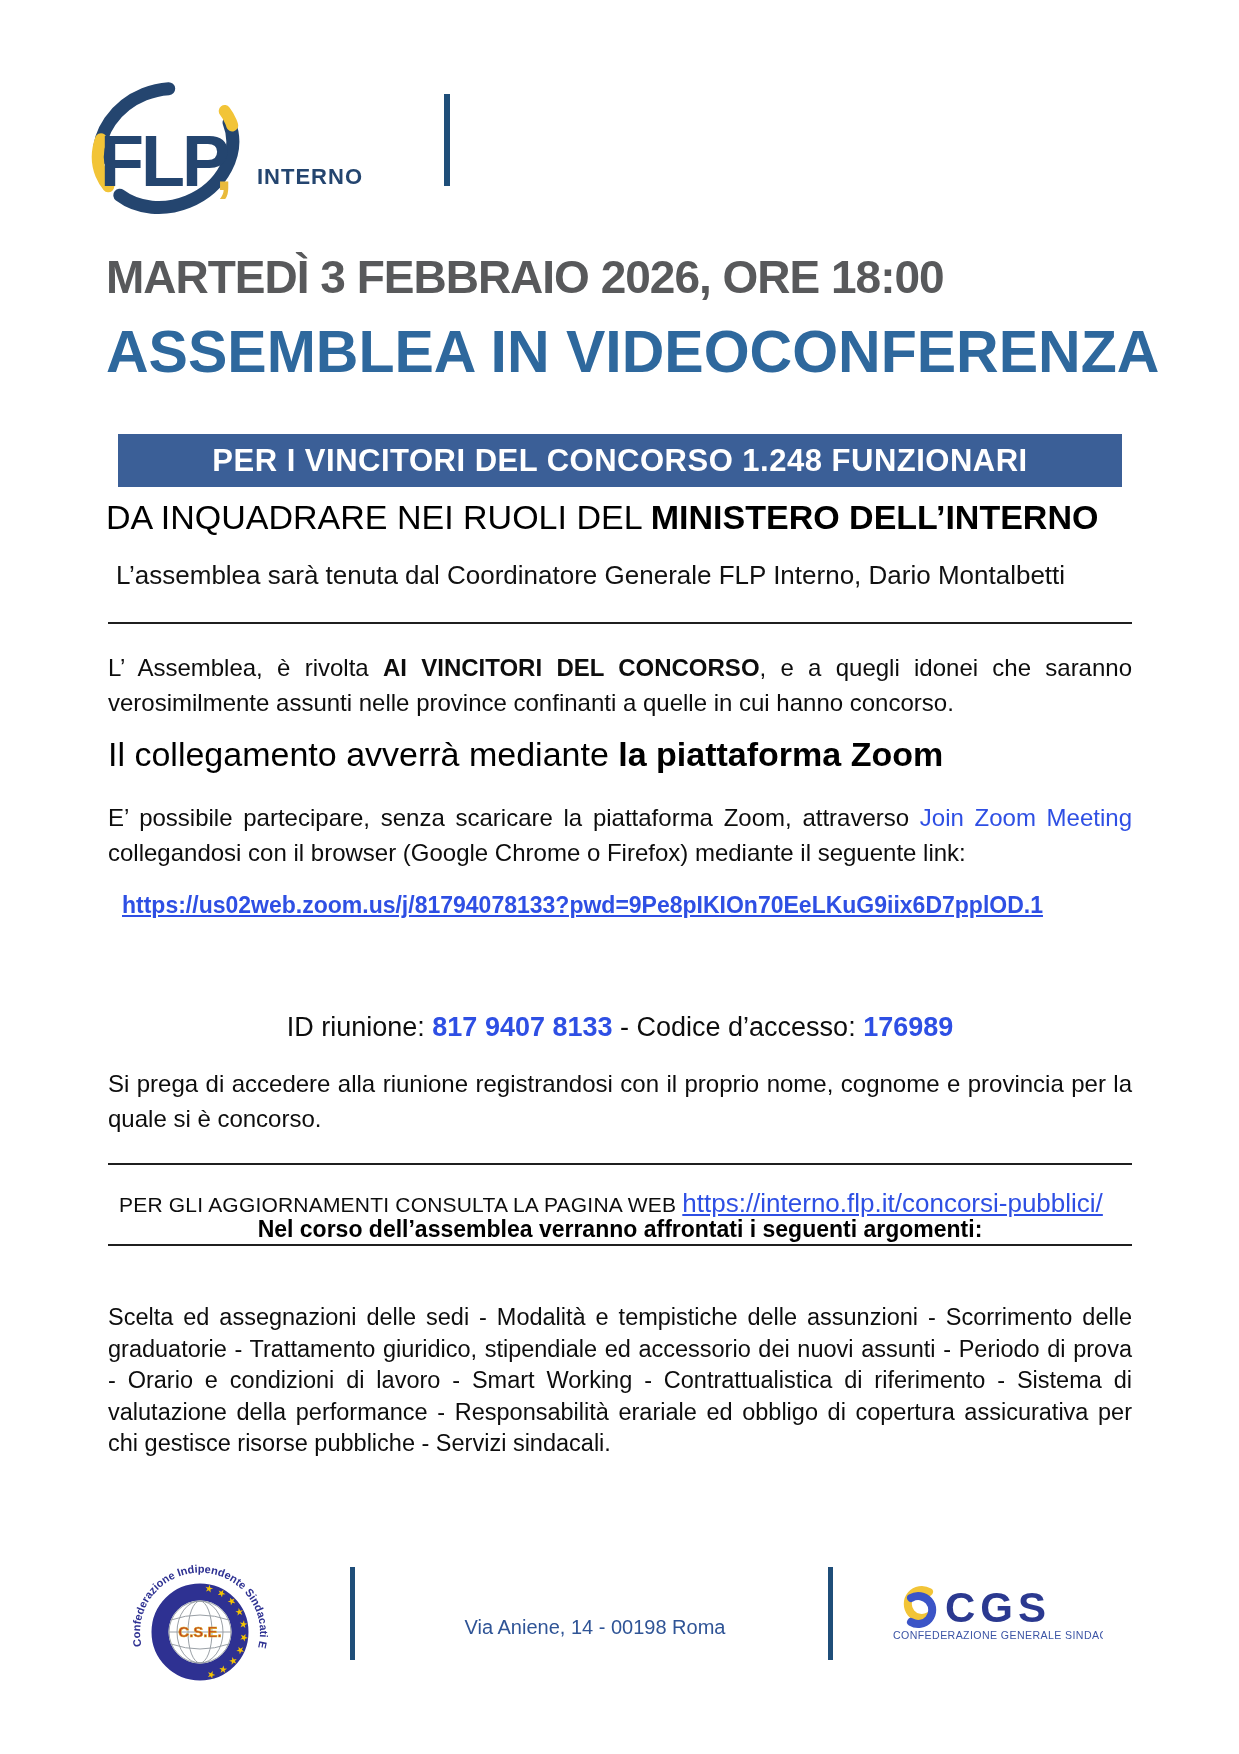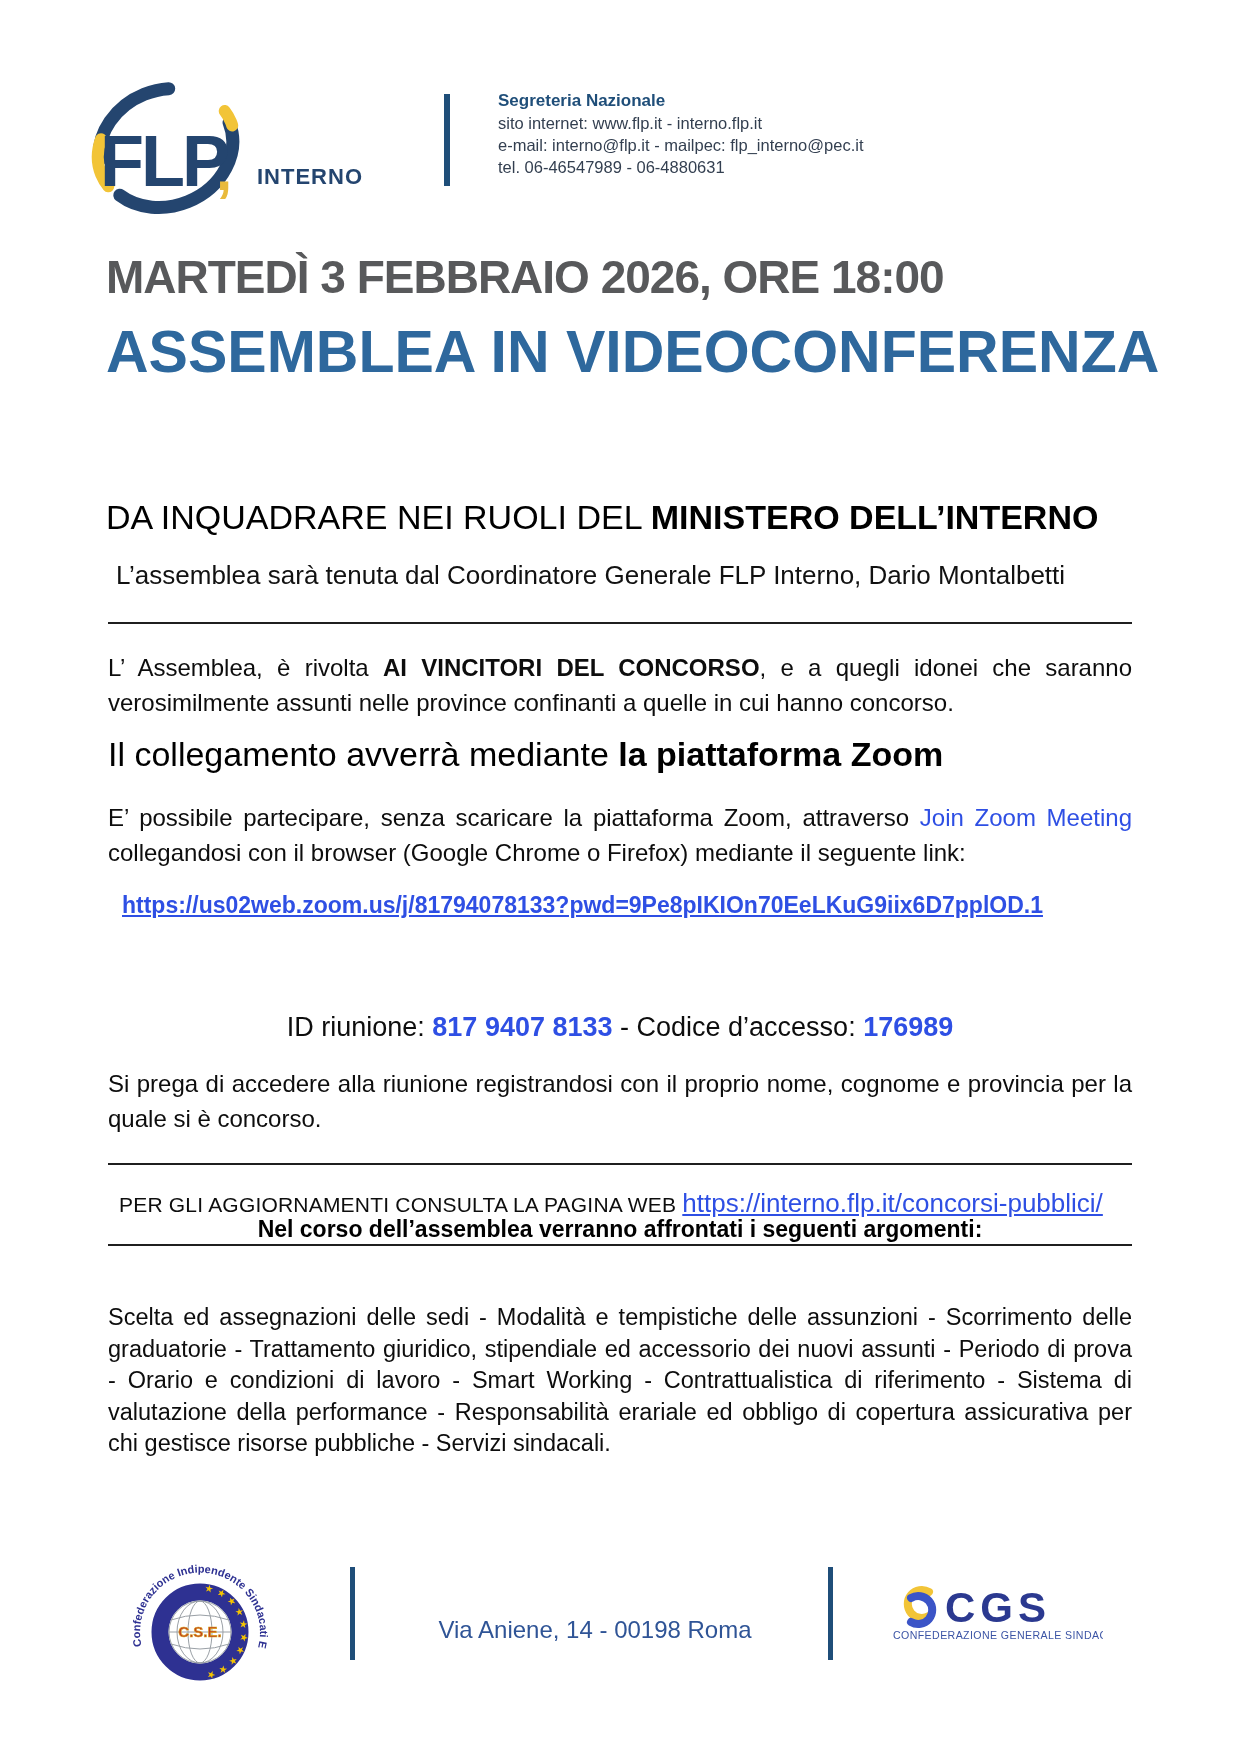--- a/index.html
+++ b/index.html
@@ -43,49 +43,46 @@
   .updates { left:108px; top:1188px; width:1026px; white-space:nowrap; }
   .updates .u-pre { font-size:21px; color:#0d0d0d; letter-spacing:0.2px;margin-left:11px; }
   .updates .u-link { font-size:26px; color:#2E4FE4; text-decoration:underline; cursor:pointer; }
   .topics-h { left:108px; top:1216px; width:1024px; text-align:center; font-size:23px; font-weight:bold; color:#000; }
   .topics { left:108px; top:1302px; width:1024px; font-size:23.5px; line-height:31.5px;
             text-align:justify; color:#0d0d0d; }
 
   
   .f-bar { width:5px; height:93px; background:#1F4E79; top:1567px; }
   .f-bar1 { left:350px; } .f-bar2 { left:828px; }
-  .address { left:430px; top:1616px; width:330px; text-align:center; font-size:24px; color:#2F5496; }
+  .address { left:430px; top:1616px; width:330px; text-align:center; font-size:20px; color:#2F5496; }
   .flp-interno { left:257px; top:164px; font-size:22px; font-weight:bold; color:#24456F; letter-spacing:1px; }
 </style>
 </head>
 <body>
 
 <div class="page">
 
   <svg class="abs" style="left:90px; top:64px;" width="152" height="162" viewBox="0 0 152 162">
     <g transform="rotate(-22 76 84)">
       <ellipse cx="76" cy="84" rx="68" ry="58" fill="none" stroke="#24456F" stroke-width="13" stroke-dasharray="170 42 110 74" stroke-linecap="round"></ellipse>
       <ellipse cx="76" cy="84" rx="70" ry="56" fill="none" stroke="#F2C437" stroke-width="12" stroke-dasharray="50 150 60 180" stroke-dashoffset="-184" stroke-linecap="round"></ellipse>
     </g>
     <text x="10" y="122" font-size="72" font-weight="bold" fill="#24456F" letter-spacing="-3" font-family="Liberation Sans, sans-serif">FLP</text>
     <text x="126" y="126" font-size="58" font-weight="bold" fill="#E9BA3C" font-family="Liberation Sans, sans-serif">,</text>
   </svg>
   <div class="abs flp-interno">INTERNO</div>
 
   <div class="abs hdr-bar"></div>
 
-  <div class="abs contact">
-    <div class="c-title">Segreteria Nazionale</div>
-    <div>sito internet: www.flp.it - interno.flp.it</div>
-    <div>e-mail: interno@flp.it - mailpec: flp_interno@pec.it</div>
-    <div>tel. 06-46547989 - 06-4880631</div>
-  </div>
 
   <div class="abs t-date">MARTEDÌ 3 FEBBRAIO 2026, ORE 18:00</div>
   <div class="abs t-main">ASSEMBLEA IN VIDEOCONFERENZA</div>
+  <div class="abs band">
+    <span>PER I VINCITORI DEL CONCORSO 1.248 FUNZIONARI</span>
+  </div>
   <div class="abs t-sub"><span>DA INQUADRARE NEI RUOLI DEL </span><span class="b">MINISTERO DELL’INTERNO</span></div>
   <div class="abs t-speaker">L’assemblea sarà tenuta dal Coordinatore Generale FLP Interno, Dario Montalbetti</div>
 
   <div class="abs divider" style="top:622px;"></div>
 
   <div class="abs para" style="top:650px;"><span>L’ Assemblea, è rivolta </span><span class="b">AI VINCITORI DEL CONCORSO</span><span>, e a quegli idonei che saranno verosimilmente assunti nelle province confinanti a quelle in cui hanno concorso.</span></div>
 
   <div class="abs h-zoom"><span>Il collegamento avverrà mediante </span><span class="b">la piattaforma Zoom</span></div>
 
   <div class="abs para" style="top:800px;"><span>E’ possibile partecipare, senza scaricare la piattaforma Zoom, attraverso </span><a class="inline-link">Join Zoom Meeting</a><span> collegandosi con il browser (Google Chrome o Firefox) mediante il seguente link:</span></div>

